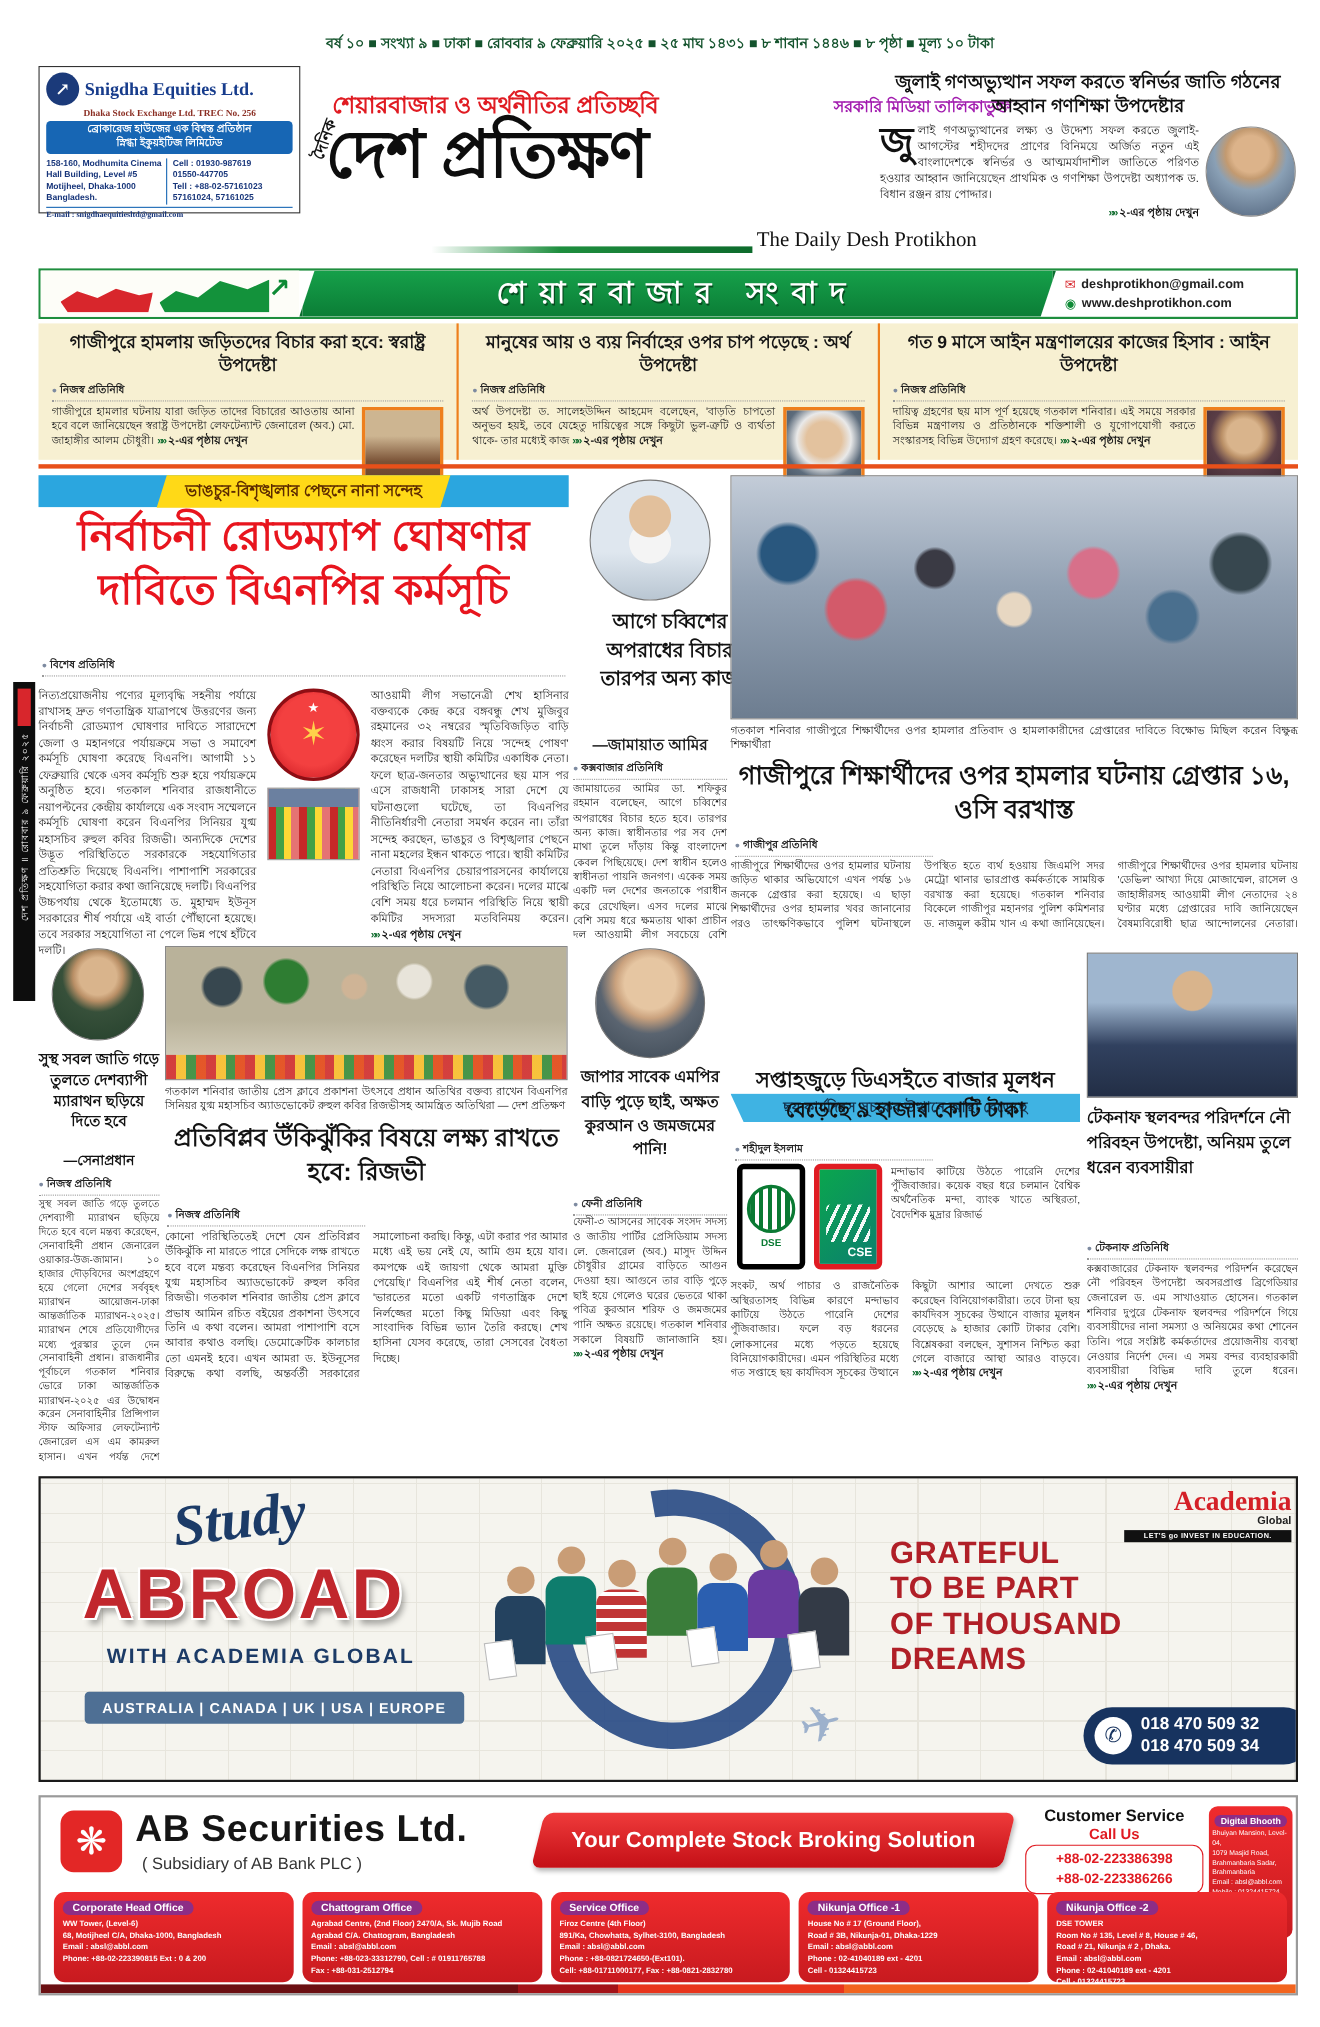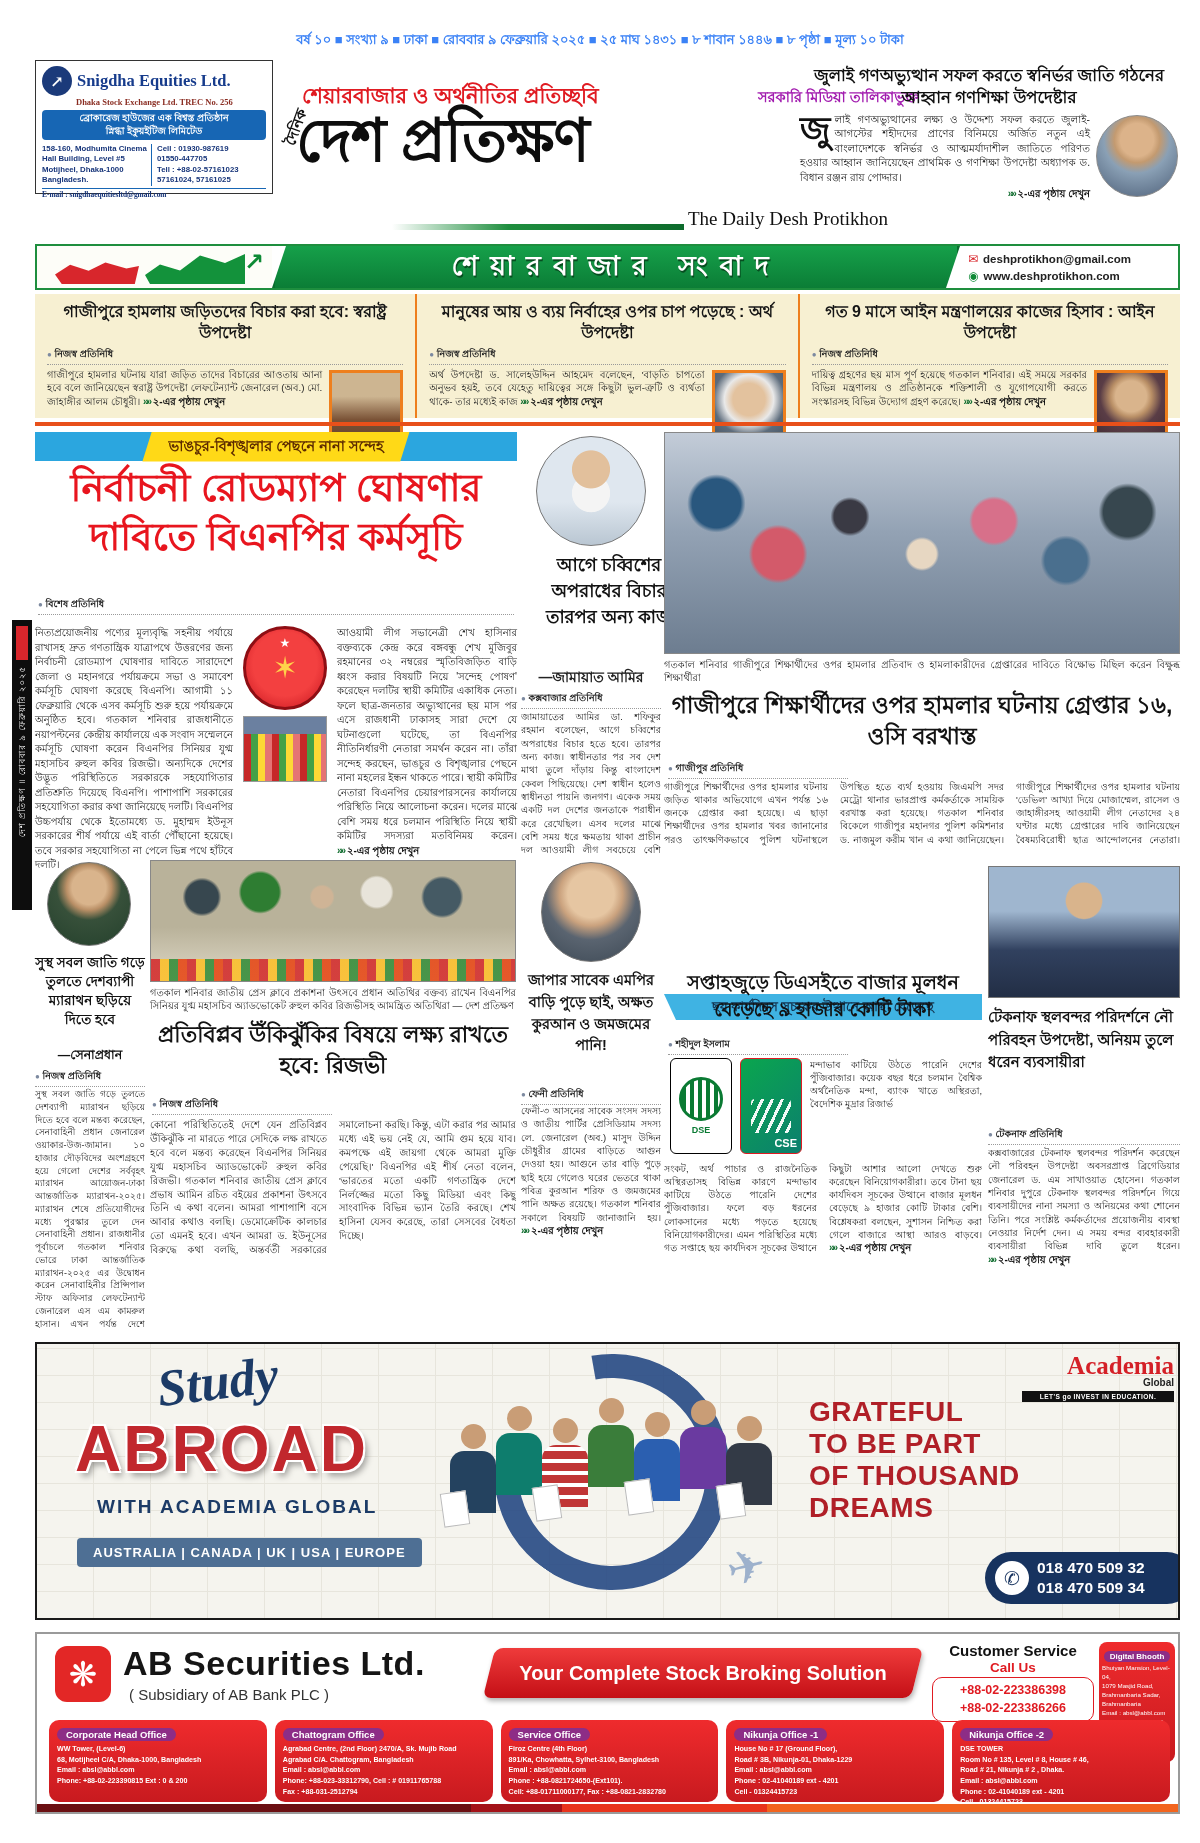--- a/index.html
+++ b/index.html
@@ -4,21 +4,21 @@
 <style>
   * { margin:0; padding:0; box-sizing:border-box; }
   html,body { background:#fff; }
   body { font-family:"Liberation Sans","DejaVu Sans",sans-serif; color:#1c1c1c; }
   .page { position:relative; width:1200px; height:1843px; background:#fff; overflow:hidden; margin:0 auto; }
   .abs { position:absolute; }
   .ctr { text-align:center; }
   .just { text-align:justify; }
 
   
-  .topbar { top:30px; left:0; width:1200px; font-size:13px; font-weight:bold; color:#3b82f6; }
+  .topbar { top:30px; left:0; width:1200px; font-size:13px; font-weight:bold; color:#14532d; }
 
   
   .snigdha { top:60px; left:35px; width:238px; height:134px; border:1.5px solid #333; background:#fff; padding:5px 6px 3px; font-family:"Liberation Serif","DejaVu Serif",serif; }
   .sn-head { display:flex; align-items:center; gap:5px; }
   .sn-logo { width:30px; height:30px; border-radius:50%; background:#1b3a7a; color:#fff; font-size:16px; font-weight:bold; display:flex; align-items:center; justify-content:center; flex:0 0 auto; }
   .sn-name { font-size:16.5px; font-weight:bold; color:#173c8c; }
   .sn-trec { font-size:8.5px; color:#8a2d22; font-weight:bold; margin:1px 0 3px 34px; }
   .sn-ribbon { background:#1766b4; color:#fff; font-family:"Liberation Sans",sans-serif; font-size:9.5px; font-weight:bold; text-align:center; border-radius:4px; padding:2px 4px; line-height:1.35; white-space:pre-line; }
   .sn-cols { display:flex; margin-top:4px; font-family:"Liberation Sans",sans-serif; }
   .sn-col { font-size:7.8px; font-weight:bold; color:#17357a; line-height:1.35; white-space:pre-line; flex:1; }
@@ -137,21 +137,21 @@
     background:radial-gradient(circle at 50% 32%, #e6c6a2 0 28%, #caa27e 38%, #5a6470 55%, #3c4854 100%); }
   .japa-h { top:970px; left:521px; width:140px; font-size:14.5px; font-weight:bold; line-height:1.5; text-align:center; color:#121212; }
   .japa-byline { top:1084px; left:521px; width:140px; }
   .japa-body { top:1104px; left:521px; width:140px; height:226px; font-size:9.4px; line-height:1.42; text-align:justify; color:#222; overflow:hidden; }
 
   
   .dse-kick { top:994px; left:664px; width:318px; height:26px; background:#3fb3e3; clip-path:polygon(0 0,100% 0,100% 100%,12px 100%); display:flex; align-items:center; justify-content:center; font-size:13px; font-weight:bold; color:#13334f; }
   .dse-h { top:970px; left:664px; width:318px; font-size:19px; font-weight:bold; line-height:1.4; text-align:center; color:#121212; }
   .dse-byline { top:1034px; left:668px; width:180px; }
   .logos { top:1058px; left:670px; width:132px; height:96px; display:flex; gap:8px; }
-  .logo-tile { width:62px; height:96px; background:#fff; border:1px solid #000000; border-radius:6px; display:flex; flex-direction:column; align-items:center; justify-content:center; gap:4px; }
+  .logo-tile { width:62px; height:96px; background:#fff; border:5px solid #000000; border-radius:6px; display:flex; flex-direction:column; align-items:center; justify-content:center; gap:4px; }
   .dse-emblem { width:44px; height:44px; border-radius:50%; border:3px solid #0a7a33; background:repeating-linear-gradient(90deg,#0a7a33 0 4px,#fff 4px 8px); }
   .logo-lab { font-size:9px; font-weight:bold; color:#0a7a33; }
   .cse-tile { justify-content:flex-end; padding:4px; background:linear-gradient(135deg,#0aa64e,#0c7f6e); border-color:#e01b22; }
   .cse-wave { width:40px; height:34px; background:repeating-linear-gradient(115deg, rgba(255,255,255,.95) 0 3px, transparent 3px 9px); border-radius:4px; }
   .cse-lab { color:#fff; font-size:11px; font-weight:bold; align-self:flex-end; }
   .dse-side { top:1058px; left:810px; width:172px; height:96px; font-size:9.4px; line-height:1.4; text-align:justify; color:#222; overflow:hidden; }
   .dse-body { top:1162px; left:664px; width:318px; height:168px; column-count:2; column-gap:12px; font-size:9.4px; line-height:1.4; text-align:justify; color:#222; overflow:hidden; }
 
   
   .tek-photo { top:866px; left:988px; width:192px; height:132px; border:1px solid #777;

